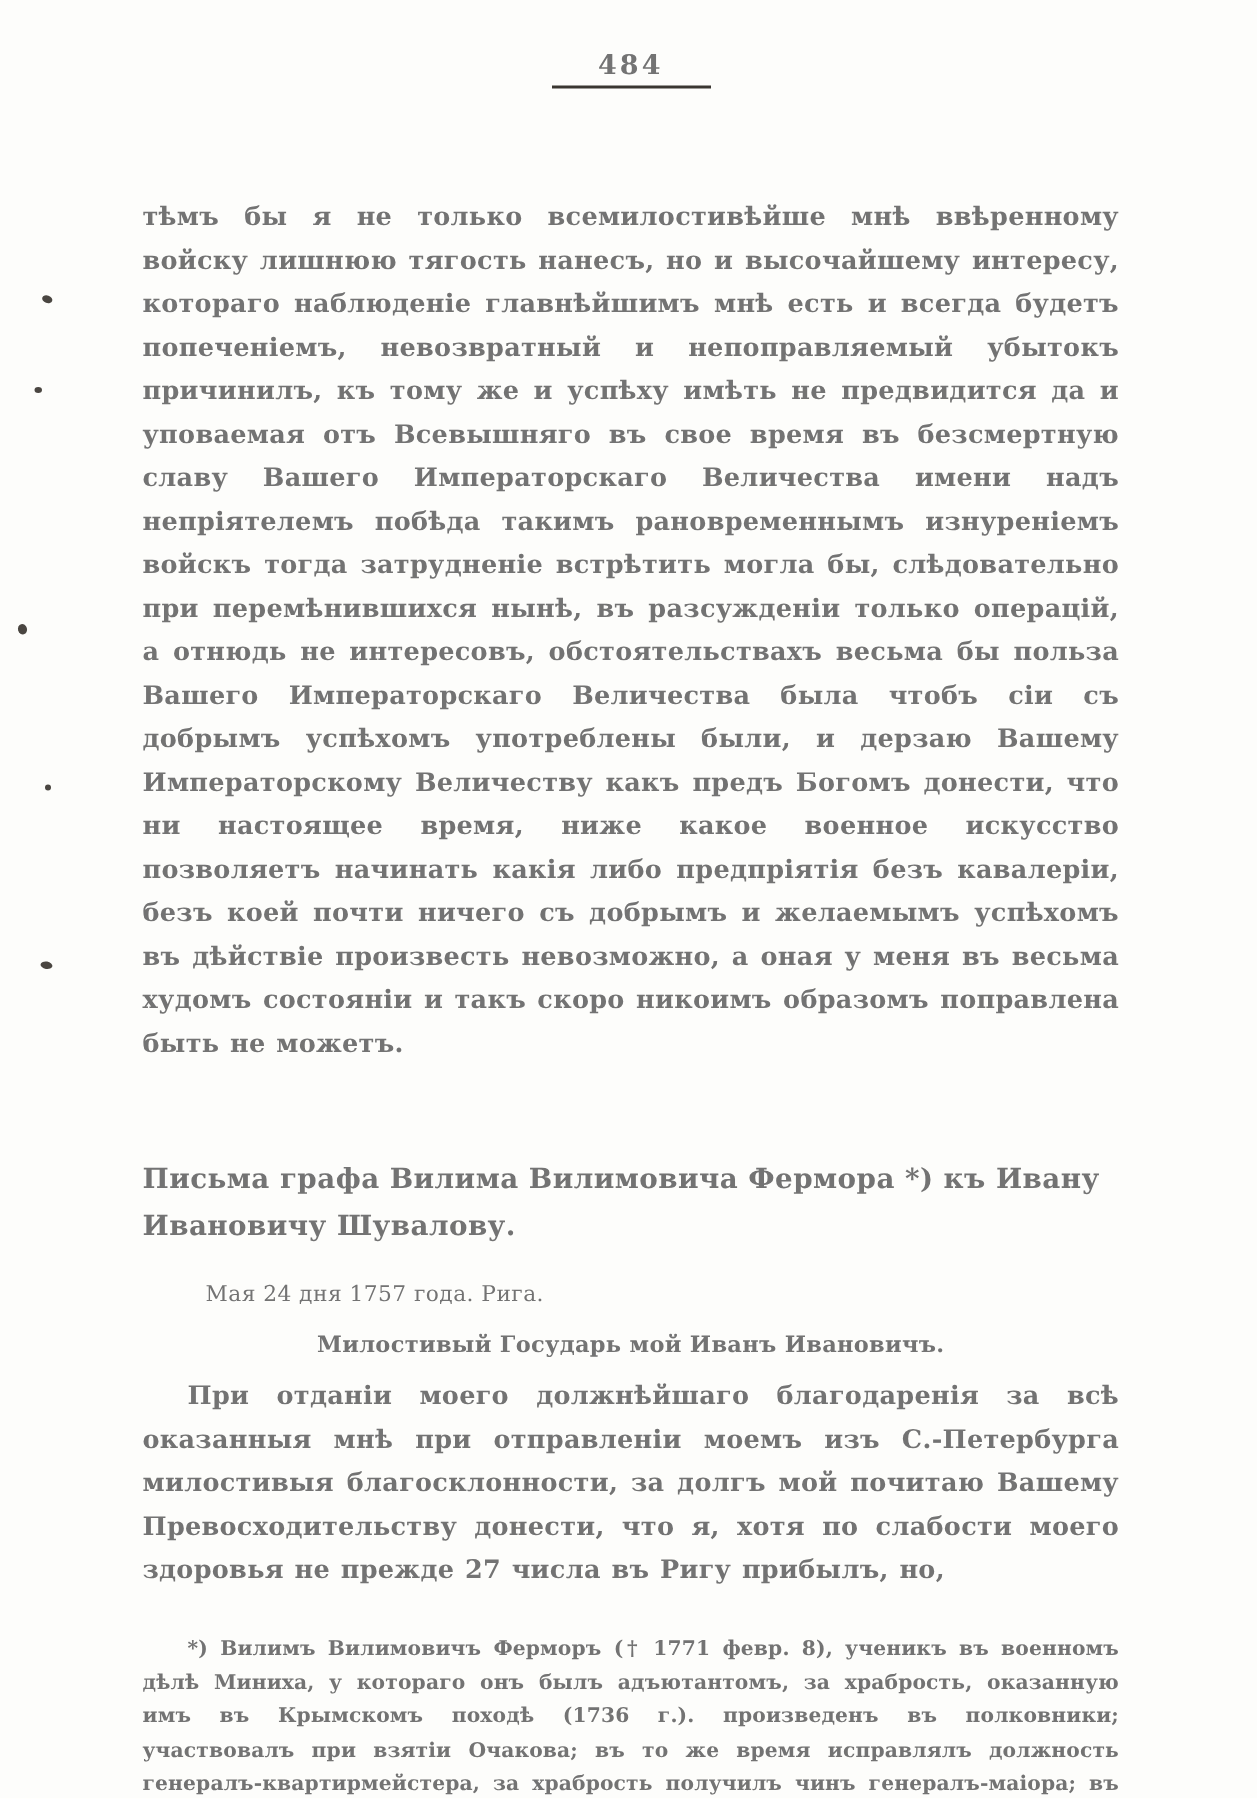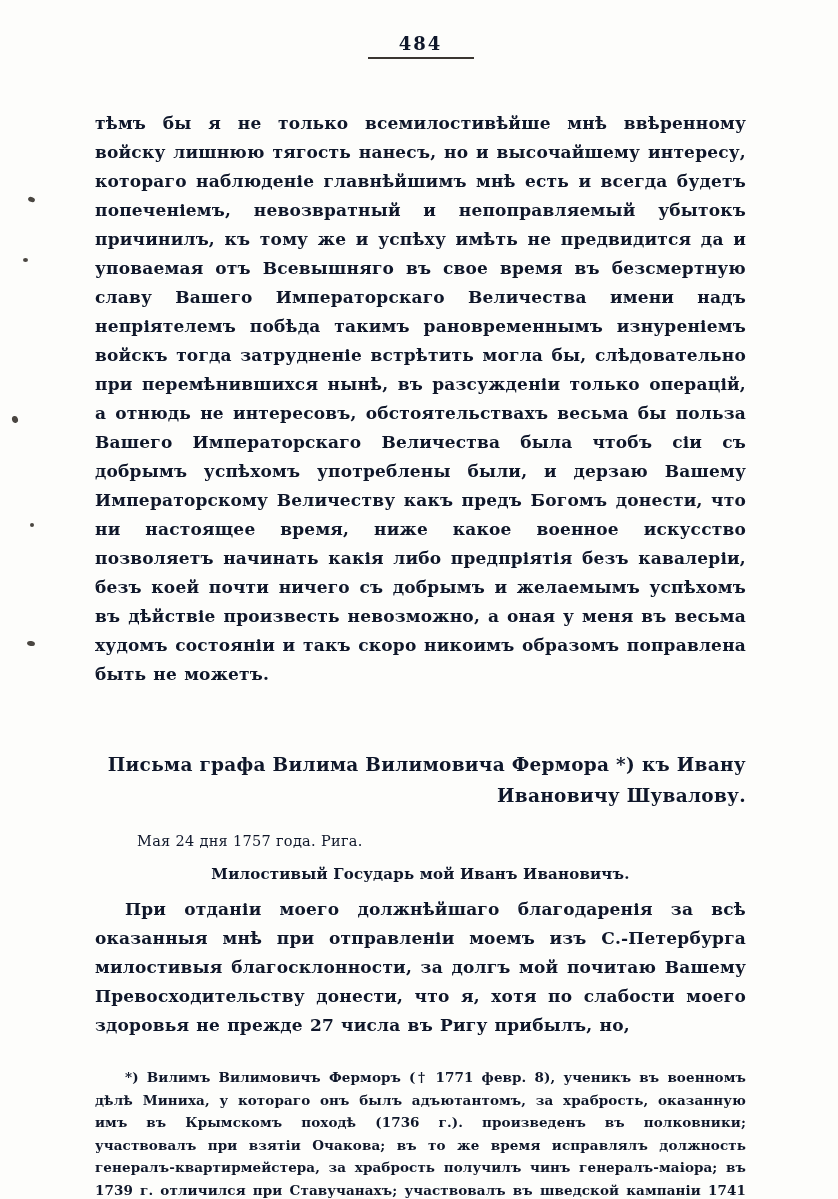--- a/index.html
+++ b/index.html
@@ -6,21 +6,21 @@
     margin: 0;
     padding: 0;
     background: #ffffff;
   }
   .page {
     position: relative;
     width: 838px;
     height: 1199px;
     margin: 0 auto;
     background: #fdfdfb;
-    color: #0f172a;
+    color: #737373;
     font-family: "DejaVu Serif", serif;
     overflow: hidden;
   }
   .content {
     position: absolute;
     left: 95px;
     top: 0;
     width: 651px;
   }
   .page-head {
@@ -43,28 +43,28 @@
   .body-par {
     margin: 0;
     font-size: 17px;
     line-height: 29px;
     font-weight: bold;
     letter-spacing: 0.2px;
     text-align: justify;
     word-spacing: 1px;
   }
   .first-par {
-    margin-top: 50px;
+    margin-top: 72px;
   }
   .letter-heading {
     margin: 60px 0 4px 0;
     font-size: 18.5px;
     line-height: 31px;
     font-weight: bold;
-    text-align: right;
+    text-align: left;
     letter-spacing: 0.3px;
   }
   .dateline {
     margin: 20px 0 0 0;
     padding-left: 42px;
     font-size: 14.5px;
     font-weight: normal;
     line-height: 20px;
     letter-spacing: 0.3px;
   }

